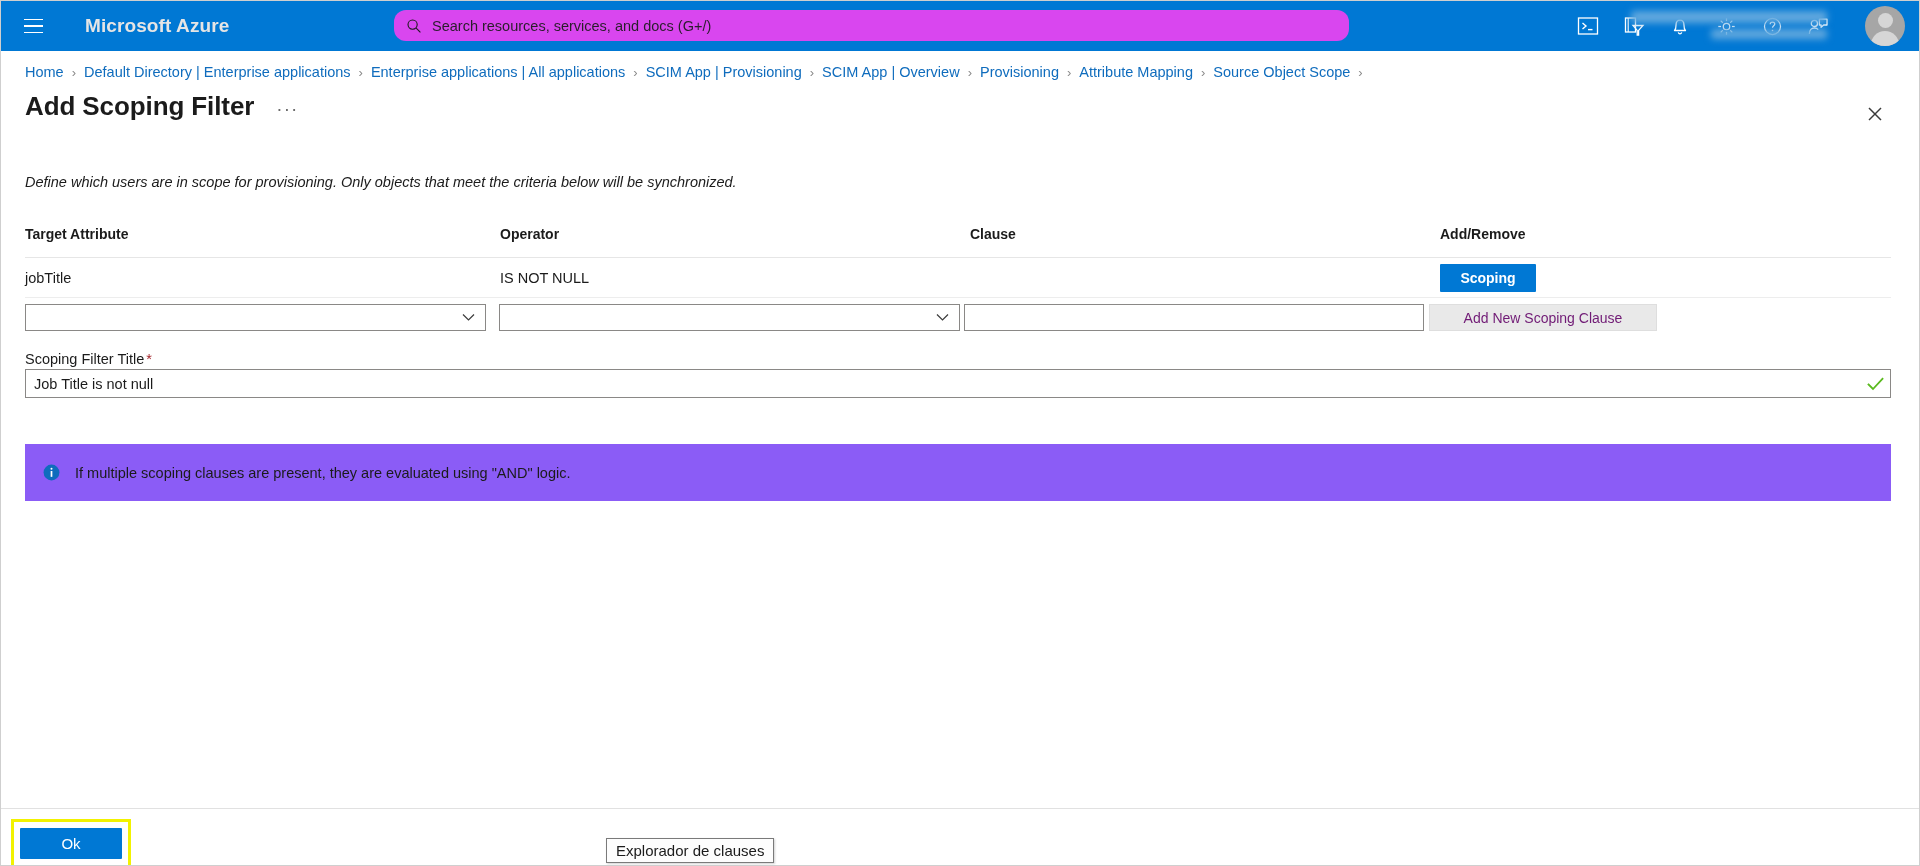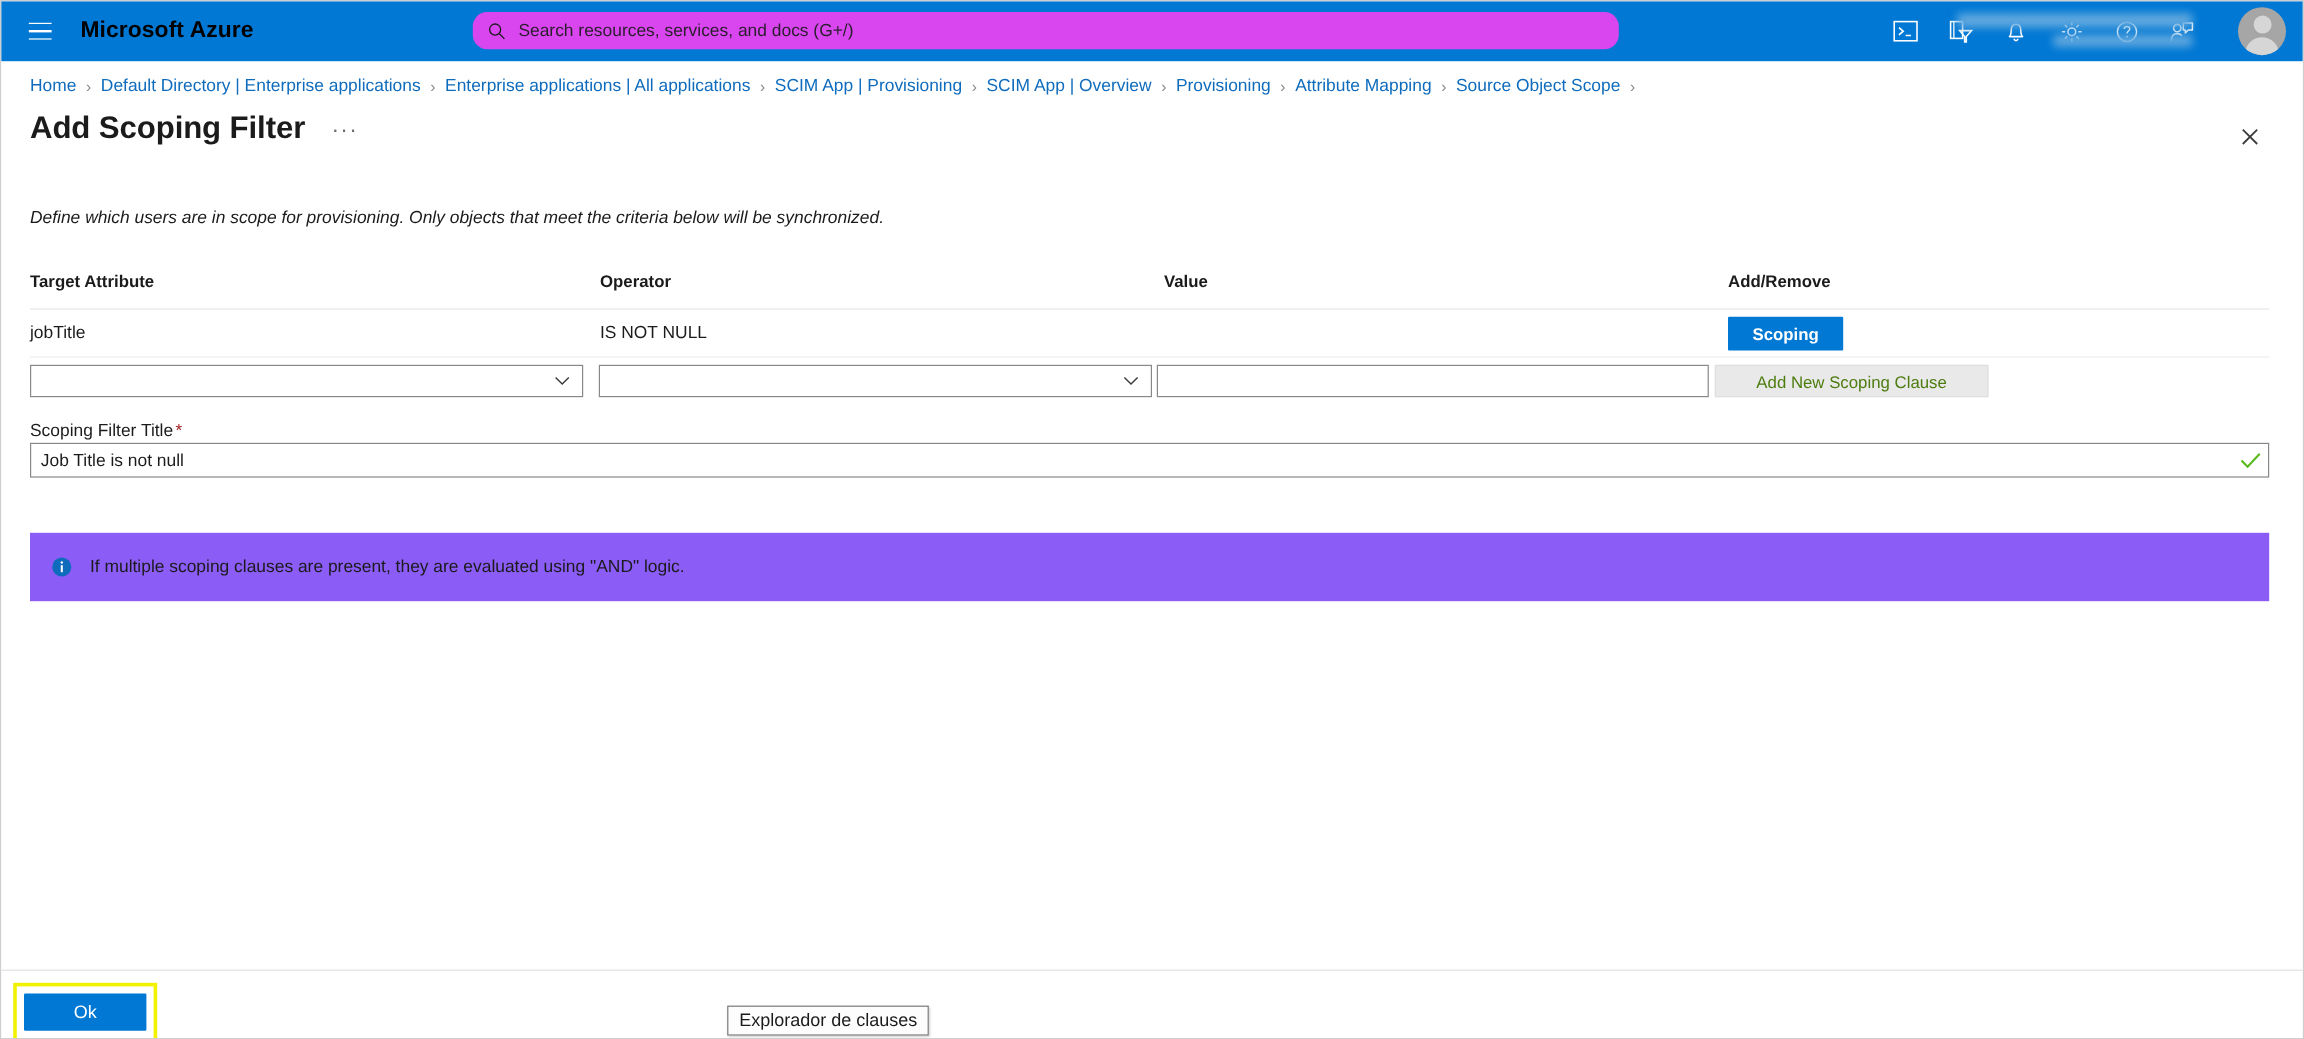--- a/index.html
+++ b/index.html
@@ -27,22 +27,22 @@
   .hamburger {
     width: 48px; height: 50px;
     display: flex; flex-direction: column;
     align-items: center; justify-content: center;
     gap: 5px; margin-left: 8px; cursor: pointer;
   }
   .hamburger span {
     display: block; width: 19px; height: 1.5px; background: #fff;
   }
   .brand {
-    color: #000000; font-size: 19px; font-weight: 600;
-    margin-left: 10px; letter-spacing: .1px; white-space: nowrap;
+    color: #e5e5e5; font-size: 19px; font-weight: 600;
+    margin-left: 28px; letter-spacing: .1px; white-space: nowrap;
   }
   .searchbox {
     position: absolute; left: 393px; top: 9px;
     width: 955px; height: 31px;
     background: #d946ef;
     display: flex; align-items: center;
     padding-left: 12px; cursor: text; border-radius: 12px;
   }
   .search-icon { width: 16px; height: 16px; flex: 0 0 16px; }
   .search-ph {
@@ -156,21 +156,21 @@
     display: flex; align-items: center;
   }
   .txtval {
     width: 460px; flex: 0 0 460px; height: 27px;
     border: 1px solid #8a8886; background: #fff;
     font-size: 14px; font-family: inherit; color: #1b1b1b;
     padding: 0 8px; outline: none; margin-right: 5px;
   }
   .btn-addclause {
     height: 27px; width: 228px;
-    background: #e9e9e9; color: #4d7c0f;
+    background: #e9e9e9; color: #701a75;
     border: 1px solid #dedede; font-size: 14px;
     font-family: inherit; cursor: default;
     display: inline-flex; align-items: center; justify-content: center;
   }
 
   
   .fld-label {
     position: absolute; left: 24px; top: 350px;
     font-size: 14.5px; color: #1b1b1b;
   }
@@ -337,21 +337,21 @@
     </svg>
   </div>
 
   <div class="desc">Define which users are in scope for provisioning. Only objects that meet the criteria below will be synchronized.</div>
 
   <div class="tbl">
 
     <div class="tbl-head">
       <div class="c-attr">Target Attribute</div>
       <div class="c-oper">Operator</div>
-      <div class="c-val">Value</div>
+      <div class="c-val">Clause</div>
       <div class="c-addrm">Add/Remove</div>
     </div>
 
     <div class="tbl-row">
       <div class="c-attr">jobTitle</div>
       <div class="c-oper">IS NOT NULL</div>
       <div class="c-val"></div>
       <div class="c-addrm">
         <button class="btn-delete">Scoping</button>
       </div>

